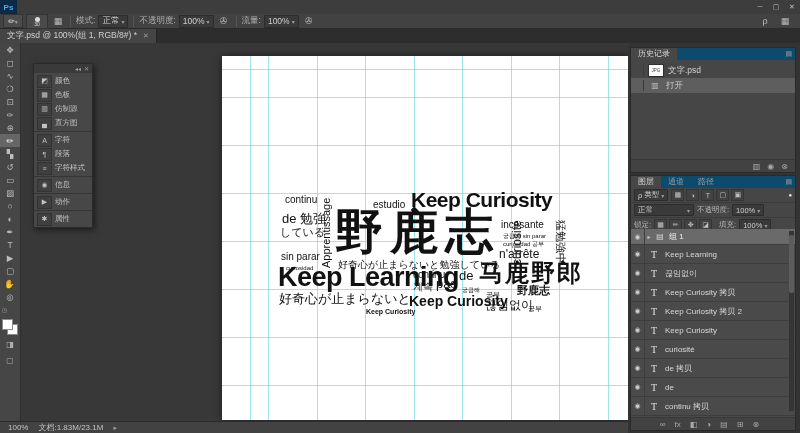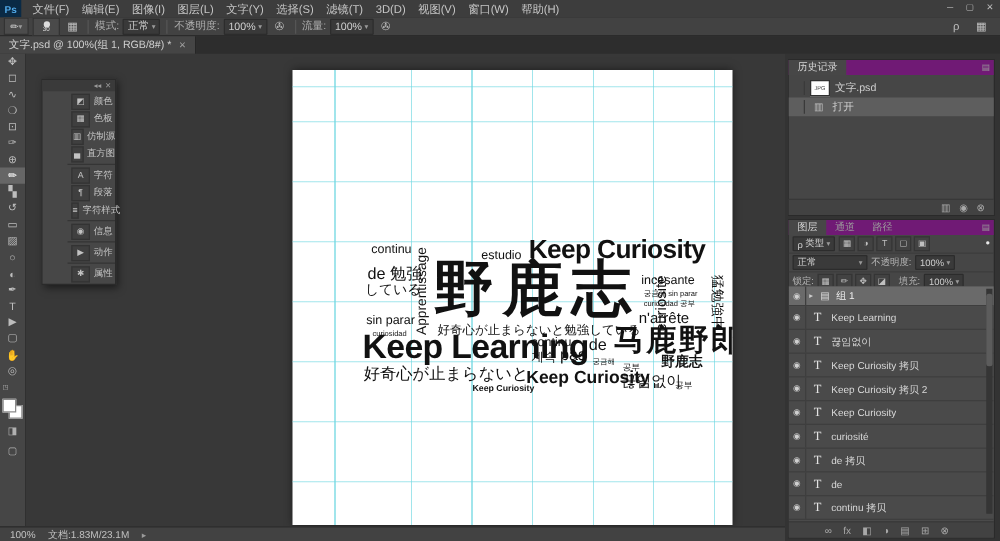--- a/index.html
+++ b/index.html
@@ -43,45 +43,45 @@
   .swatch-wrap{position:relative;width:16px;height:16px;margin:6px auto 0;}
   .swatch{position:absolute;width:9px;height:9px;background:#fff;border:1px solid #8a8a8a;}
   .swatch.fg{left:0;top:0;z-index:2;}
   .swatch.bg{right:0;bottom:0;z-index:1;}
   .mini-reset{width:8px;height:6px;margin:4px 0 0 2px;font-size:5px;color:#bbb;line-height:6px;}
   .tool-extra{width:20px;height:13px;display:flex;align-items:center;justify-content:center;font-size:8px;color:#b0b0b0;margin-top:3px;}
 
   
   .floatpanel{position:absolute;left:33px;top:63px;width:58px;background:#474747;border:1px solid #2a2a2a;box-shadow:2px 2px 6px rgba(0,0,0,.5);}
   .fp-header{height:9px;background:#3a3a3a;display:flex;align-items:center;justify-content:flex-end;gap:3px;padding:0 3px;color:#999;font-size:6px;}
-  .fp-group{border-bottom:1px solid #353535;padding:1px 0;margin-left:20px;}
+  .fp-group{border-bottom:1px solid #353535;padding:1px 0;}
   .fp-group:last-child{border-bottom:none;}
   .fp-row{display:flex;align-items:center;height:14px;gap:3px;padding-left:3px;}
   .fp-icon{width:13px;height:11px;background:#3f3f3f;border:1px solid #333;color:#c2c2c2;font-size:7px;display:flex;align-items:center;justify-content:center;}
   .fp-label{color:#c4c4c4;font-size:7.5px;white-space:nowrap;}
 
   
-  .canvas{position:absolute;left:234px;top:56px;width:352px;height:364px;background:#fff;
+  .canvas{position:absolute;left:222px;top:56px;width:406px;height:364px;background:#fff;
           box-shadow:0 0 7px rgba(0,0,0,.55);
           background-image:
             repeating-linear-gradient(to right, rgba(110,215,225,.65) 0px, rgba(110,215,225,.65) 1px, transparent 1px, transparent 48.5px),
             repeating-linear-gradient(to bottom, rgba(110,215,225,.65) 0px, rgba(110,215,225,.65) 1px, transparent 1px, transparent 48px);
           background-position:46px 41px,46px 41px;}
   .canvas-words{position:absolute;inset:0;overflow:hidden;}
   .word{position:absolute;color:#111;line-height:1;white-space:nowrap;
         font-family:"Liberation Sans","DejaVu Sans",sans-serif;}
   .word.vup{transform:rotate(-90deg);transform-origin:0 0;}
   .word.vdown{writing-mode:vertical-rl;text-orientation:sideways;}
 
   
   .dock{position:absolute;left:628px;top:43px;width:172px;height:390px;background:#333;}
   .panel{position:absolute;left:2px;width:166px;background:#464646;border:1px solid #2a2a2a;box-sizing:border-box;}
   .p-hist{top:4px;height:126px;}
   .p-layers{top:132px;height:256px;}
-  .ptabs{height:12px;background:#701a75;display:flex;align-items:flex-start;color:#9c9c9c;font-size:8px;position:relative;}
+  .ptabs{height:12px;background:#0c4a6e;display:flex;align-items:flex-start;color:#9c9c9c;font-size:8px;position:relative;}
   .ptab{padding:0 7px;line-height:12px;}
   .ptab.active{background:#474747;color:#d6d6d6;}
   .pmenu{position:absolute;right:3px;top:2px;font-size:7px;color:#9a9a9a;}
 
   .hist-list{padding-top:3px;}
   .hist-row{display:flex;align-items:center;height:15px;gap:4px;padding-left:3px;color:#cfcfcf;font-size:8.5px;}
   .hist-row.selected{background:#5e5e5e;}
   .hist-src{width:9px;height:11px;border-right:1px solid #3a3a3a;}
   .hist-thumb{width:14px;height:11px;background:#fdfdfd;color:#444;font-size:4.5px;display:flex;align-items:center;justify-content:center;border:1px solid #2f2f2f;}
   .hist-icon{width:14px;text-align:center;color:#bdbdbd;font-size:8px;}
@@ -109,33 +109,20 @@
              display:flex;align-items:center;color:#c2c2c2;font-size:8px;gap:10px;padding-left:8px;box-sizing:border-box;}
   .sb-chev{color:#9a9a9a;font-size:7px;}
 </style>
 </head>
 <body>
 
 <div class="app">
 
   <div class="titlebar">
     <div class="ps-logo">Ps</div>
-    <div style="display:flex;">
-        <span class="menu-item">文件(F)</span>
-        <span class="menu-item">编辑(E)</span>
-        <span class="menu-item">图像(I)</span>
-        <span class="menu-item">图层(L)</span>
-        <span class="menu-item">文字(Y)</span>
-        <span class="menu-item">选择(S)</span>
-        <span class="menu-item">滤镜(T)</span>
-        <span class="menu-item">3D(D)</span>
-        <span class="menu-item">视图(V)</span>
-        <span class="menu-item">窗口(W)</span>
-        <span class="menu-item">帮助(H)</span>
-      </div>
     <div class="win-controls">
         <span class="winbtn">─</span>
         <span class="winbtn">▢</span>
         <span class="winbtn">✕</span>
       </div>
   </div>
 
   <div class="optionsbar">
     <span class="ob-tool">✏<span class="chev">▾</span></span>
     <span class="ob-brush">

